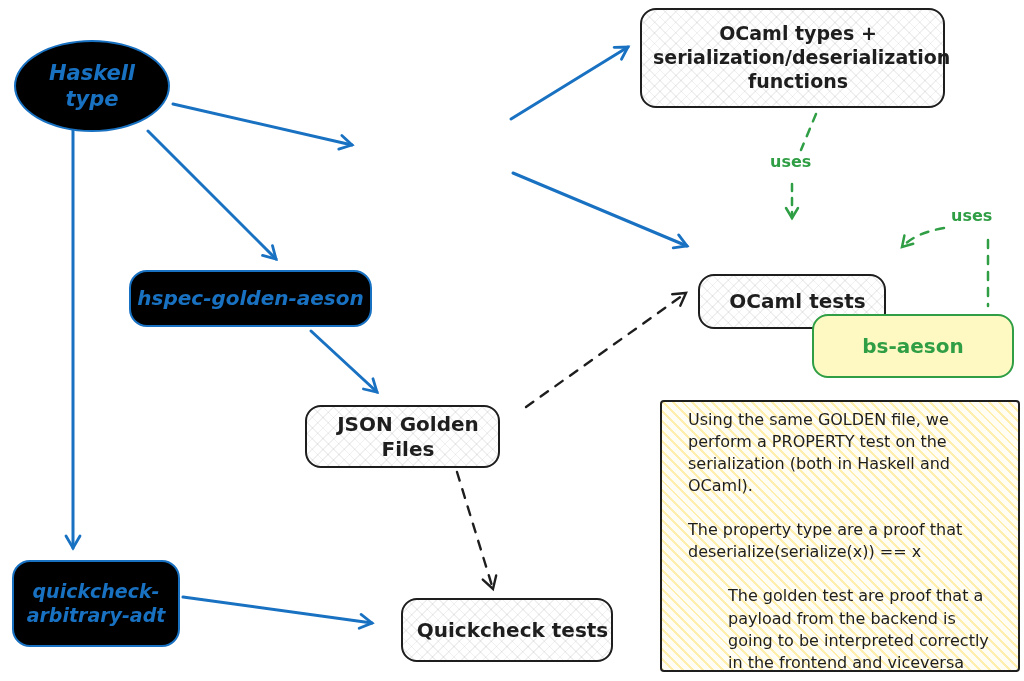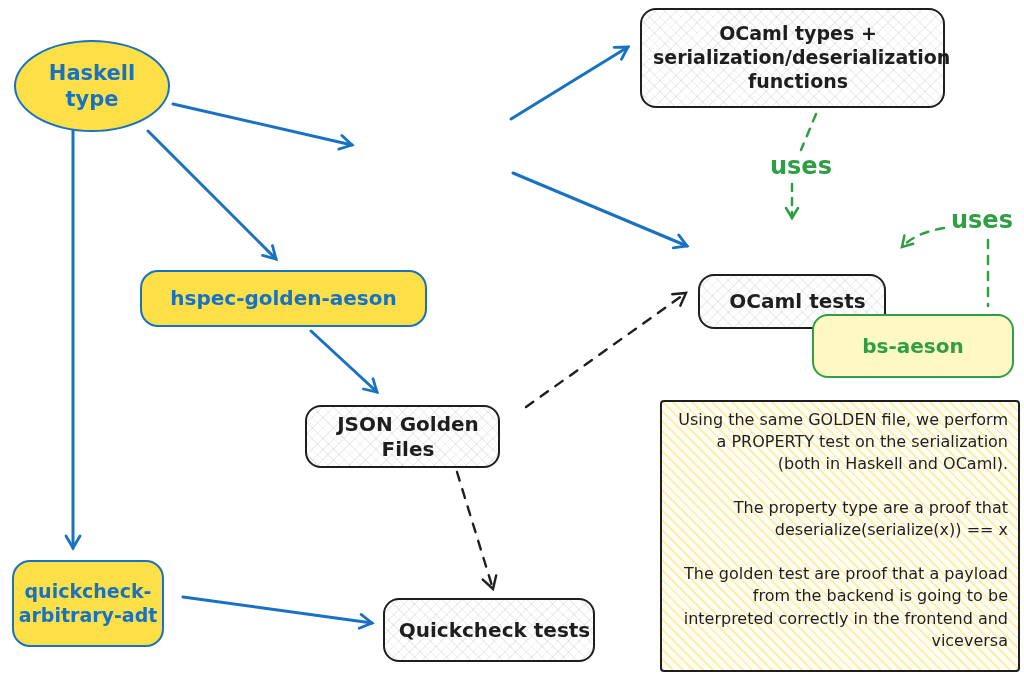--- a/index.html
+++ b/index.html
@@ -6,51 +6,50 @@
   .canvas{
     position:relative;width:1024px;height:681px;background:#ffffff;
     font-family:"DejaVu Sans","Liberation Sans",sans-serif;overflow:hidden;
   }
   .edges{position:absolute;left:0;top:0;width:1024px;height:681px;}
   .node{
     position:absolute;display:flex;align-items:center;justify-content:center;
     text-align:center;box-sizing:border-box;line-height:1.25;
   }
   .blue-node{
-    background:#fde047;border:2.4px solid #1971c2;border-radius:18px;
-    color:#1971c2;font-size:20px;font-weight:600;
+    background:#000000;border:2.4px solid #1971c2;border-radius:18px;
+    color:#1971c2;font-size:20px;font-weight:600;font-style:italic;
   }
   .white-node{
     background:
       repeating-linear-gradient(45deg, rgba(110,110,110,0.10) 0 1.2px, rgba(0,0,0,0) 1.2px 7.5px),
       repeating-linear-gradient(-45deg, rgba(110,110,110,0.10) 0 1.2px, rgba(0,0,0,0) 1.2px 7.5px),
       #ffffff;
     border:2.4px solid #1e1e1e;border-radius:16px;
     color:#1e1e1e;font-size:20px;font-weight:600;padding-left:11px;
   }
   .green-node{
     background:#fef9c3;border:2.4px solid #2f9e44;border-radius:16px;
     color:#2f9e44;font-size:20px;font-weight:600;
   }
   .ellipse{border-radius:50%;font-size:21px;}
   .edge-label{
-    position:absolute;color:#2f9e44;font-size:24px;font-weight:600;
+    position:absolute;color:#2f9e44;font-size:16px;font-weight:600;
   }
   .note{
     position:absolute;left:660px;top:400px;width:360px;height:272px;
     box-sizing:border-box;border:2.5px solid #1e1e1e;border-radius:4px;
     background:
       repeating-linear-gradient(45deg, rgba(255,224,102,0.50) 0 2px, rgba(0,0,0,0) 2px 7px),
       #fffdf4;
     color:#1e1e1e;font-size:16px;line-height:1.38;font-weight:500;
-    padding:7px 10px;
-    text-align:right;
+    padding:7px 26px;
   }
   .note p{margin:0 0 22px 0;}
-  .note p:last-child{margin-bottom:0;}
+  .note p:last-child{margin-bottom:0;margin-left:40px;}
 </style>
 </head>
 <body>
 
 <div class="canvas">
 
   <svg class="edges" width="1024" height="681" viewBox="0 0 1024 681">
     <defs>
       <marker id="m-blue" markerUnits="userSpaceOnUse" markerWidth="30" markerHeight="24" refX="0" refY="0" orient="auto" viewBox="-14 -9 30 18">
         <path d="M-12,-7 L0,0 L-12,7" fill="none" stroke="#1971c2" stroke-width="2.8" stroke-linecap="round"></path>
@@ -90,33 +89,33 @@
   </div>
 
   <div class="node white-node" style="left:698px;top:234px;width:188px;height:55px;margin-top:40px;">
     <span>OCaml tests</span>
   </div>
 
   <div class="node green-node" style="left:812px;top:314px;width:202px;height:64px;">
     <span>bs-aeson</span>
   </div>
 
-  <div class="node blue-node" style="left:140px;top:270px;width:287px;height:57px;text-align:center;">
+  <div class="node blue-node" style="left:129px;top:270px;width:243px;height:57px;text-align:center;">
     <span>hspec-golden-aeson</span>
   </div>
 
   <div class="node white-node" style="left:305px;top:405px;width:195px;height:63px;">
     <span>JSON Golden Files</span>
   </div>
 
-  <div class="node blue-node" style="left:12px;top:560px;width:152px;height:87px;font-size:19px;">
+  <div class="node blue-node" style="left:12px;top:560px;width:168px;height:87px;font-size:19px;">
     <span style="max-width:140px;">quickcheck-arbitrary-adt</span>
   </div>
 
-  <div class="node white-node" style="left:383px;top:598px;width:212px;height:64px;">
+  <div class="node white-node" style="left:401px;top:598px;width:212px;height:64px;">
     <span>Quickcheck tests</span>
   </div>
 
   <div class="edge-label" style="left:770px;top:152px;">uses</div>
   <div class="edge-label" style="left:951px;top:206px;">uses</div>
 
   <div class="note">
     <p>Using the same GOLDEN file, we perform a PROPERTY test on the serialization (both in Haskell and OCaml).</p>
     <p>The property type are a proof that deserialize(serialize(x)) == x</p>
     <p>The golden test are proof that a payload from the backend is going to be interpreted correctly in the frontend and viceversa</p>

